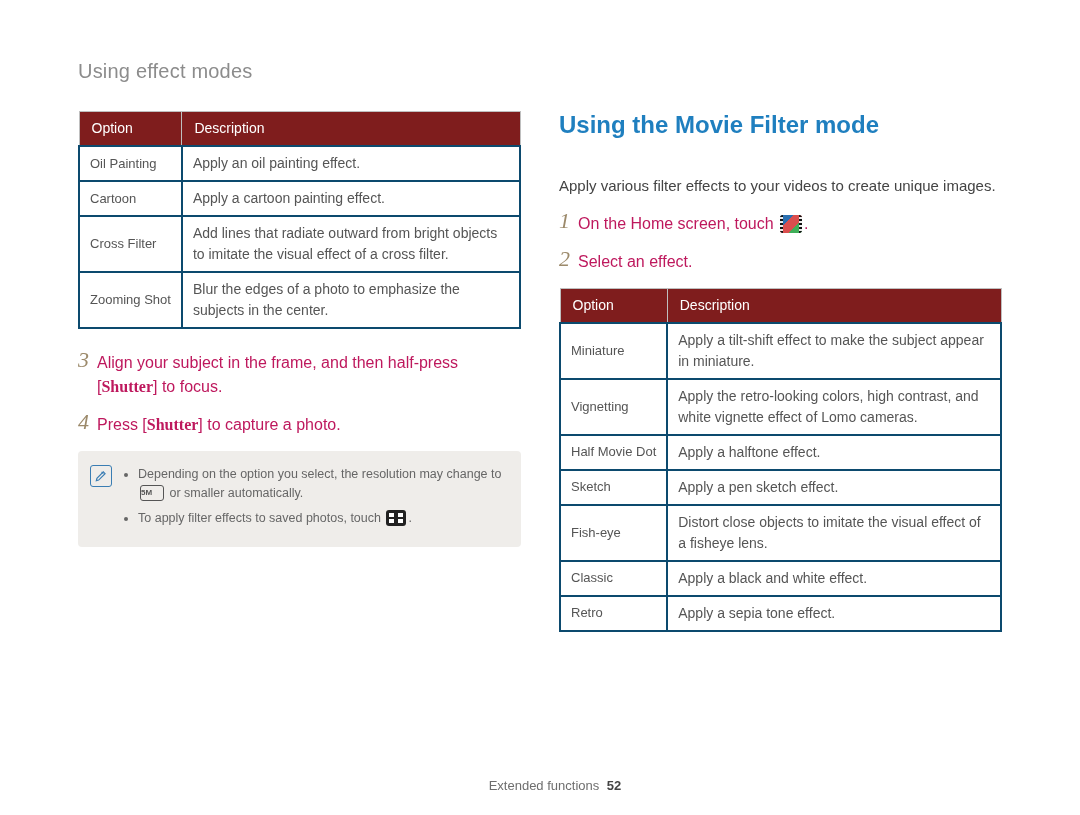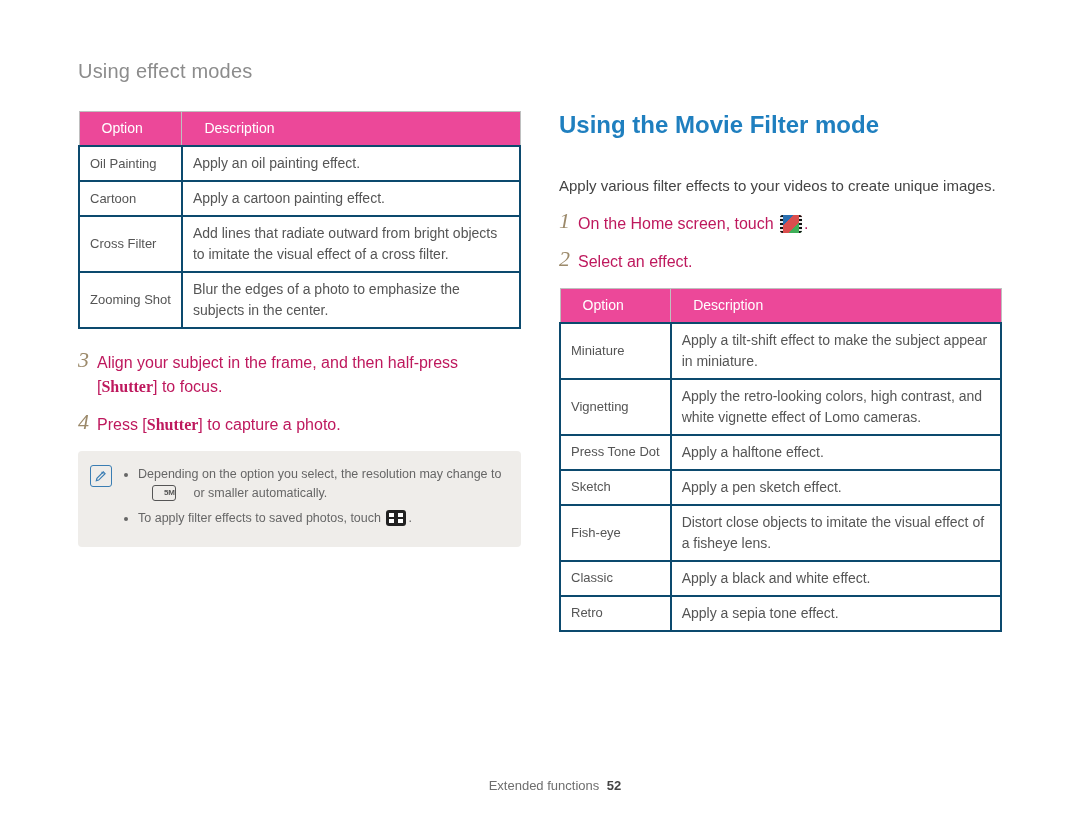--- a/index.html
+++ b/index.html
@@ -1,34 +1,34 @@
 <!DOCTYPE html>
 <html><head>
 <meta charset="utf-8">
 <style>
   html,body{margin:0;padding:0;width:1080px;height:815px;background:#fff;font-family:Arial,Helvetica,sans-serif;color:#3b3b3b;}
   .page{position:relative;width:1080px;height:815px;box-sizing:border-box;padding:60px 30px 0 30px;}
   .breadcrumb{font-size:20px;color:#8c8c8c;font-weight:300;letter-spacing:.2px;margin-left:48px;margin-bottom:28px;font-style:normal;}
   .cols{display:flex;gap:38px;padding:0 48px;}
   .col{flex:1;}
   table.opt{border-collapse:collapse;width:100%;font-size:14px;line-height:1.5;}
-  table.opt th{background:#ec4899;color:#fff;text-align:left;font-weight:400;padding:6px 22px;border:1px solid #bfbfbf;}
+  table.opt th{background:#7f1d1d;color:#fff;text-align:left;font-weight:400;padding:6px 12px;border:1px solid #bfbfbf;}
   table.opt td{border:2px solid #0c4a6e;padding:6px 10px;vertical-align:middle;color:#555;}
   table.opt td.optname{font-size:13px;white-space:nowrap;}
   .steps{margin-top:22px;}
   .step{display:flex;align-items:flex-start;gap:8px;margin-bottom:14px;}
   .step-num{font-family:Georgia,'Times New Roman',serif;font-style:italic;font-size:22px;color:#9c8a6b;line-height:1;margin-top:-2px;}
   .step-text{font-size:16px;color:#be185d;line-height:1.5;}
   .step-text .bold{font-weight:bold;font-family:Liberation Serif, serif;}
   .notebox{background:#efedea;border-radius:4px;padding:14px 14px 14px 12px;margin-top:10px;display:flex;gap:10px;font-size:12.5px;color:#666;}
   .notebox ul{margin:0;padding-left:16px;}
   .notebox li{margin-bottom:6px;line-height:1.5;}
   .note-icon{width:20px;height:20px;border:1.5px solid #3a7db3;border-radius:3px;display:flex;align-items:center;justify-content:center;color:#3a7db3;font-size:12px;flex-shrink:0;}
   .note-icon svg{width:14px;height:14px;}
-  .res-icon{display:inline-block;vertical-align:middle;width:22px;height:14px;border:1.5px solid #555;border-radius:3px;font-size:8px;line-height:13px;text-align:right;font-weight:bold;color:#555;margin:0 14px;}
+  .res-icon{display:inline-block;vertical-align:middle;width:22px;height:14px;border:1.5px solid #555;border-radius:3px;font-size:8px;line-height:13px;text-align:left;font-weight:bold;color:#555;margin:0 2px;}
   .gallery-icon{display:inline-block;vertical-align:middle;width:20px;height:16px;background:#222;border-radius:3px;position:relative;margin:0 2px;}
   .gallery-icon::before{content:"";position:absolute;left:3px;top:3px;width:5px;height:4px;background:#fff;box-shadow:9px 0 0 #fff,0 6px 0 #fff,9px 6px 0 #fff;}
   .section-title{font-size:24px;color:#1f7fbf;font-weight:700;margin-bottom:10px;}
   .section-lead{font-size:15px;color:#444;line-height:1.5;margin-bottom:14px;margin-top:36px;}
   .movie-icon{display:inline-flex;vertical-align:middle;width:22px;height:18px;border-radius:3px;overflow:hidden;margin:0 2px;background:linear-gradient(135deg,#2a6fb0 0 33%,#d94e4e 33% 66%,#3fae58 66% 100%);position:relative;}
   .movie-icon::before,.movie-icon::after{content:"";position:absolute;top:0;bottom:0;width:3px;background:repeating-linear-gradient(#111 0 2px,#eee 2px 4px);}
   .movie-icon::before{left:0;} .movie-icon::after{right:0;}
   .footer{position:absolute;bottom:22px;width:100%;left:15px;text-align:center;font-size:13px;color:#6e6e6e;}
   .footer .pnum{font-weight:bold;color:#444;margin-left:4px;}
 </style>
@@ -126,21 +126,21 @@
         <tbody>
           <tr>
               <td class="optname">Miniature</td>
               <td>Apply a tilt-shift effect to make the subject appear in miniature.</td>
             </tr>
           <tr>
               <td class="optname">Vignetting</td>
               <td>Apply the retro-looking colors, high contrast, and white vignette effect of Lomo cameras.</td>
             </tr>
           <tr>
-              <td class="optname">Press Tone Dot</td>
+              <td class="optname">Half Movie Dot</td>
               <td>Apply a halftone effect.</td>
             </tr>
           <tr>
               <td class="optname">Sketch</td>
               <td>Apply a pen sketch effect.</td>
             </tr>
           <tr>
               <td class="optname">Fish-eye</td>
               <td>Distort close objects to imitate the visual effect of a fisheye lens.</td>
             </tr>

